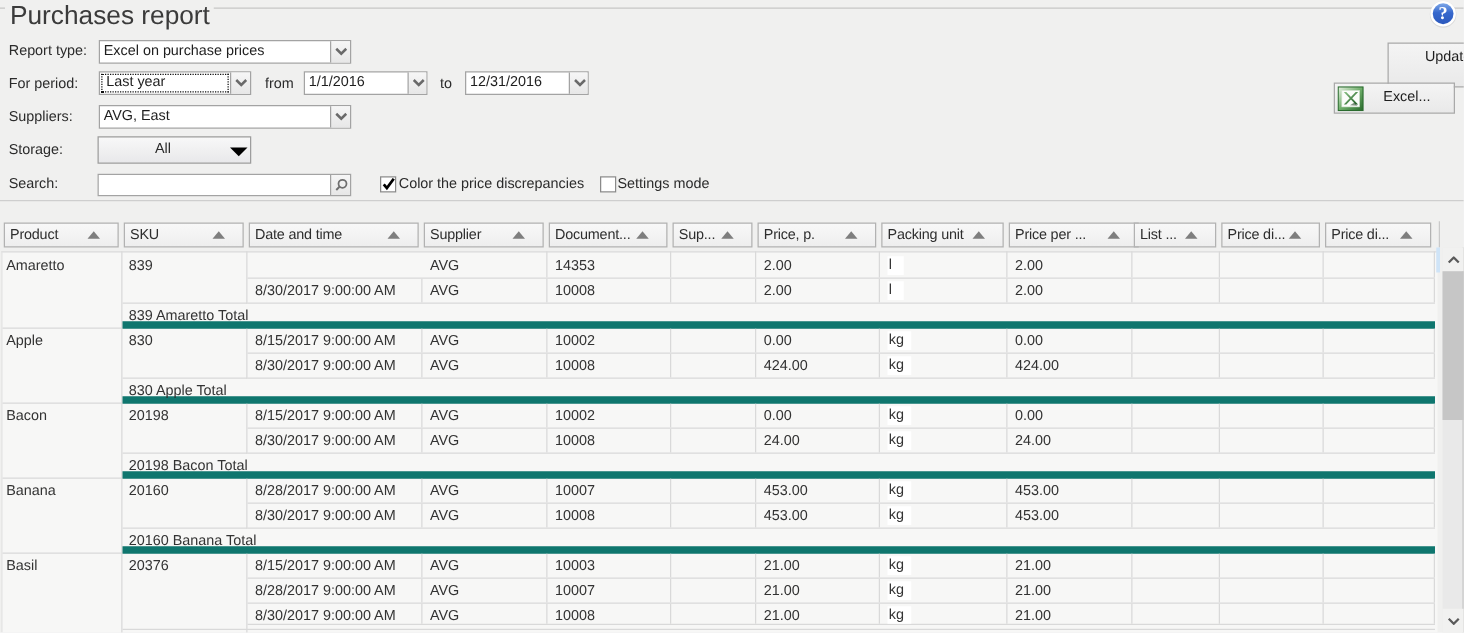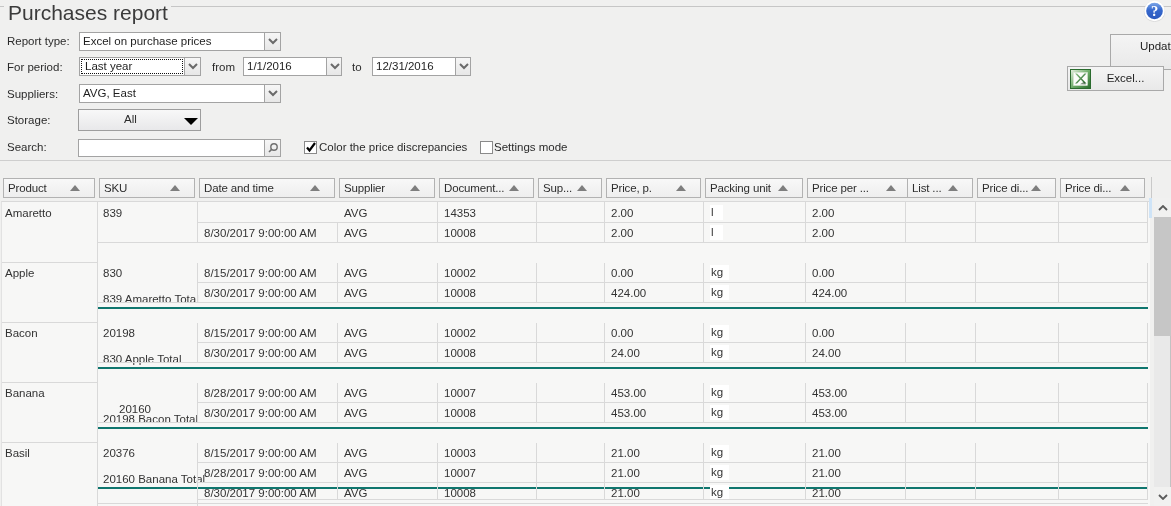--- a/index.html
+++ b/index.html
@@ -19,21 +19,21 @@
 .h {position:absolute;top:178px;height:20px;border:1px solid #b2b2b2;background:linear-gradient(#f8f8f8,#eeeeee);}
 .ht {position:absolute;left:4px;top:0;line-height:19px;color:#2e2e2e;white-space:nowrap;letter-spacing:-0.15px;}
 .arr {position:absolute;right:14px;top:6px;width:0;height:0;border-left:5px solid transparent;border-right:5px solid transparent;border-bottom:6px solid #7e7e7e;}
 .gridbg {position:absolute;left:1px;top:201px;width:1149px;height:305px;background:#f7f7f6;border-top:1px solid #d9d9d9;border-left:1px solid #e2e2e2;}
 .pcell {position:absolute;left:2px;width:96px;border-right:1px solid #d9d9d9;border-bottom:1px solid #d9d9d9;}
 .pcell span {position:absolute;left:3px;}
 .scell {position:absolute;left:98px;width:100px;border-right:1px solid #d9d9d9;}
 .scell span {position:absolute;left:5px;}
 .drow {position:absolute;left:198px;width:950px;border-bottom:1px solid #d9d9d9;}
 .drow .c {position:absolute;top:0;bottom:0;border-right:1px solid #d9d9d9;padding-left:6px;line-height:21px;white-space:nowrap;overflow:hidden;}
-.trow {position:absolute;left:98px;width:1050px;border-bottom:2px solid #0f766e;padding-left:5px;line-height:21px;margin-top:46px;}
+.trow {position:absolute;left:98px;width:1050px;border-bottom:6px solid #0f766e;padding-left:5px;line-height:21px;}
 .r1 .c {line-height:25px;}
 .r1 .wp {margin-top:4px;}
 .wp {display:inline-block;background:#fff;height:15px;margin-top:2px;line-height:14px;padding-left:1px;vertical-align:top;}
 .sb {position:absolute;left:1154px;top:198px;width:17px;height:308px;background:#e9e9e9;border-right:1px solid #c2c2c2;}
 .sbb {position:absolute;left:0;width:17px;background:#f1f1f0;}
 .thumb {position:absolute;left:0;top:19px;width:17px;height:119px;background:#c6c6c6;}
 .bluestrip {position:absolute;left:1149px;top:198px;width:3px;height:20px;background:#cfe4f7;}
 text, svg {display:block;}
 </style></head><body>
 
@@ -293,21 +293,21 @@
     <div class="c" style="left:608px;width:100px;">24.00</div>
     <div class="c" style="left:708px;width:70px;"></div>
     <div class="c" style="left:778px;width:83px;"></div>
     <div class="c" style="left:861px;width:89px;"></div>
   </div>
 <div class="trow" style="top:363px;height:20px;">20198 Bacon Total</div>
 <div class="pcell" style="top:383px;height:60px;">
     <span style="top:4px;">Banana</span>
   </div>
 <div class="scell" style="top:383px;height:40px;border-bottom:1px solid #d9d9d9;">
-    <span style="top:20px;margin-left:16px;">20160</span>
+    <span style="top:4px;">20160</span>
   </div>
 <div class="drow" style="top:383px;height:20px;">
     <div class="c" style="left:0px;width:140px;">8/28/2017 9:00:00 AM</div>
     <div class="c" style="left:140px;width:100px;">AVG</div>
     <div class="c" style="left:240px;width:99px;">10007</div>
     <div class="c" style="left:339px;width:68px;"></div>
     <div class="c" style="left:407px;width:99px;">453.00</div>
     <div class="c" style="left:506px;width:102px;"><span class="wp" style="min-width:19px;">kg</span></div>
     <div class="c" style="left:608px;width:100px;">453.00</div>
     <div class="c" style="left:708px;width:70px;"></div>

